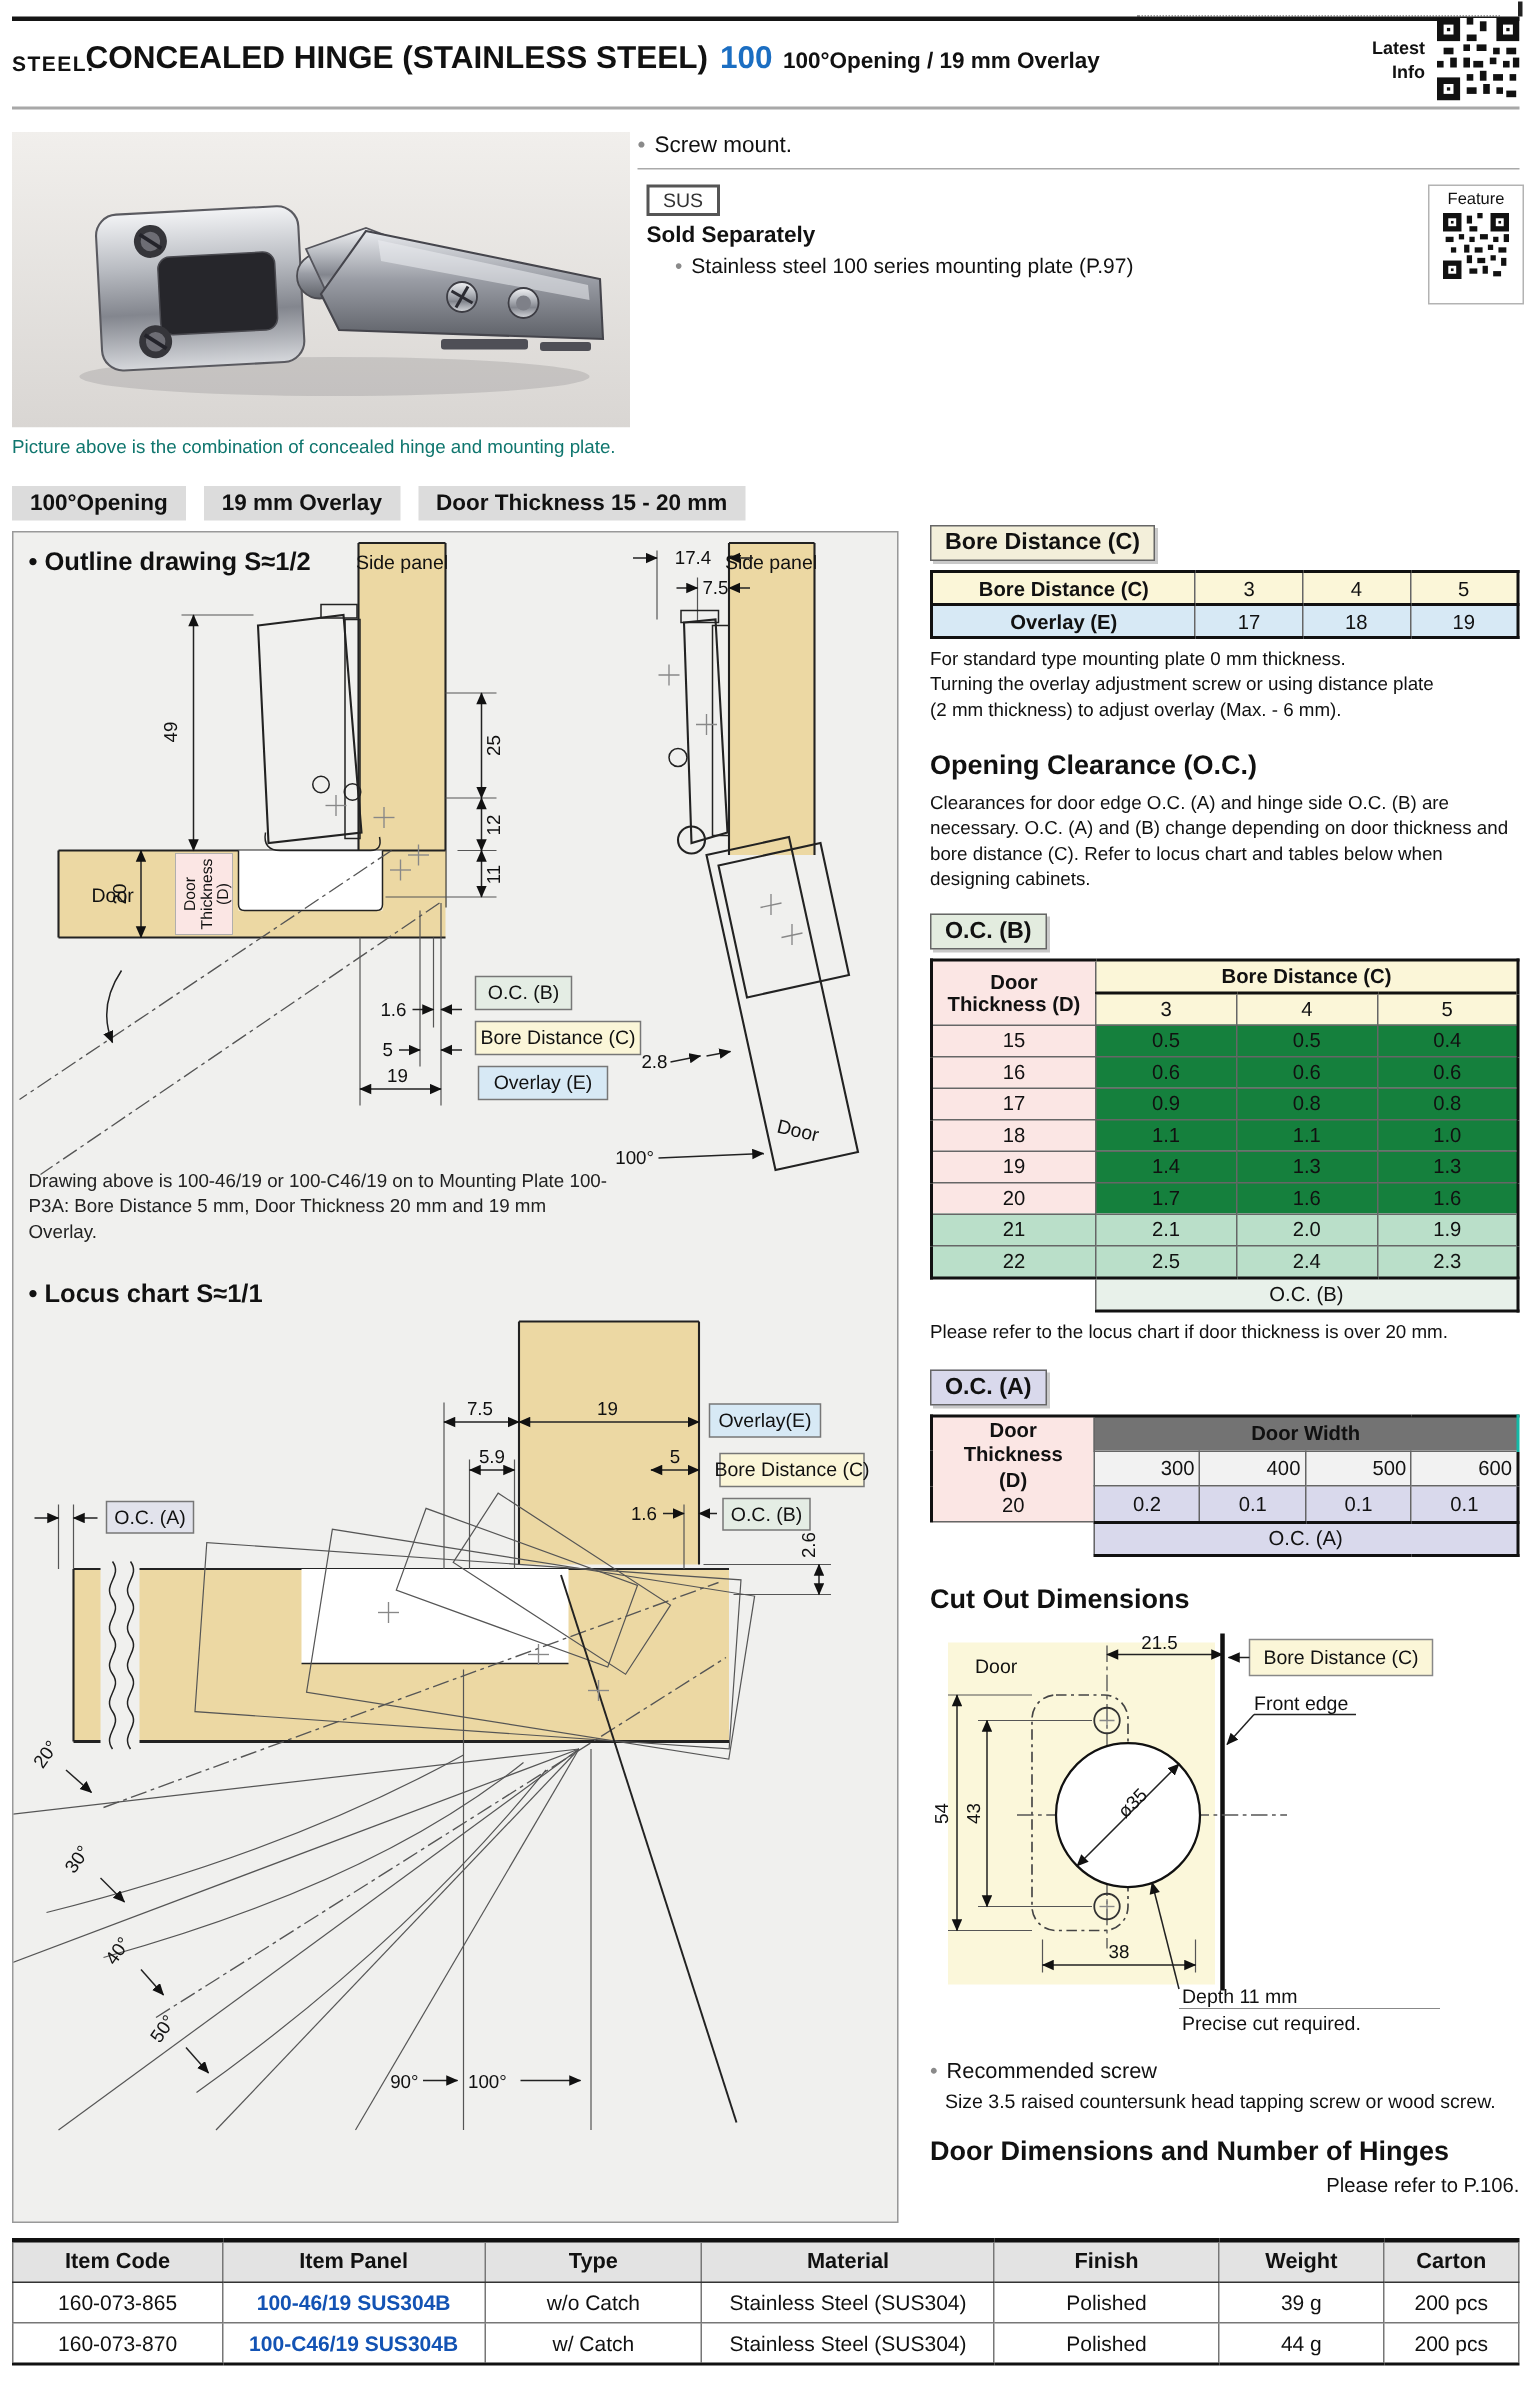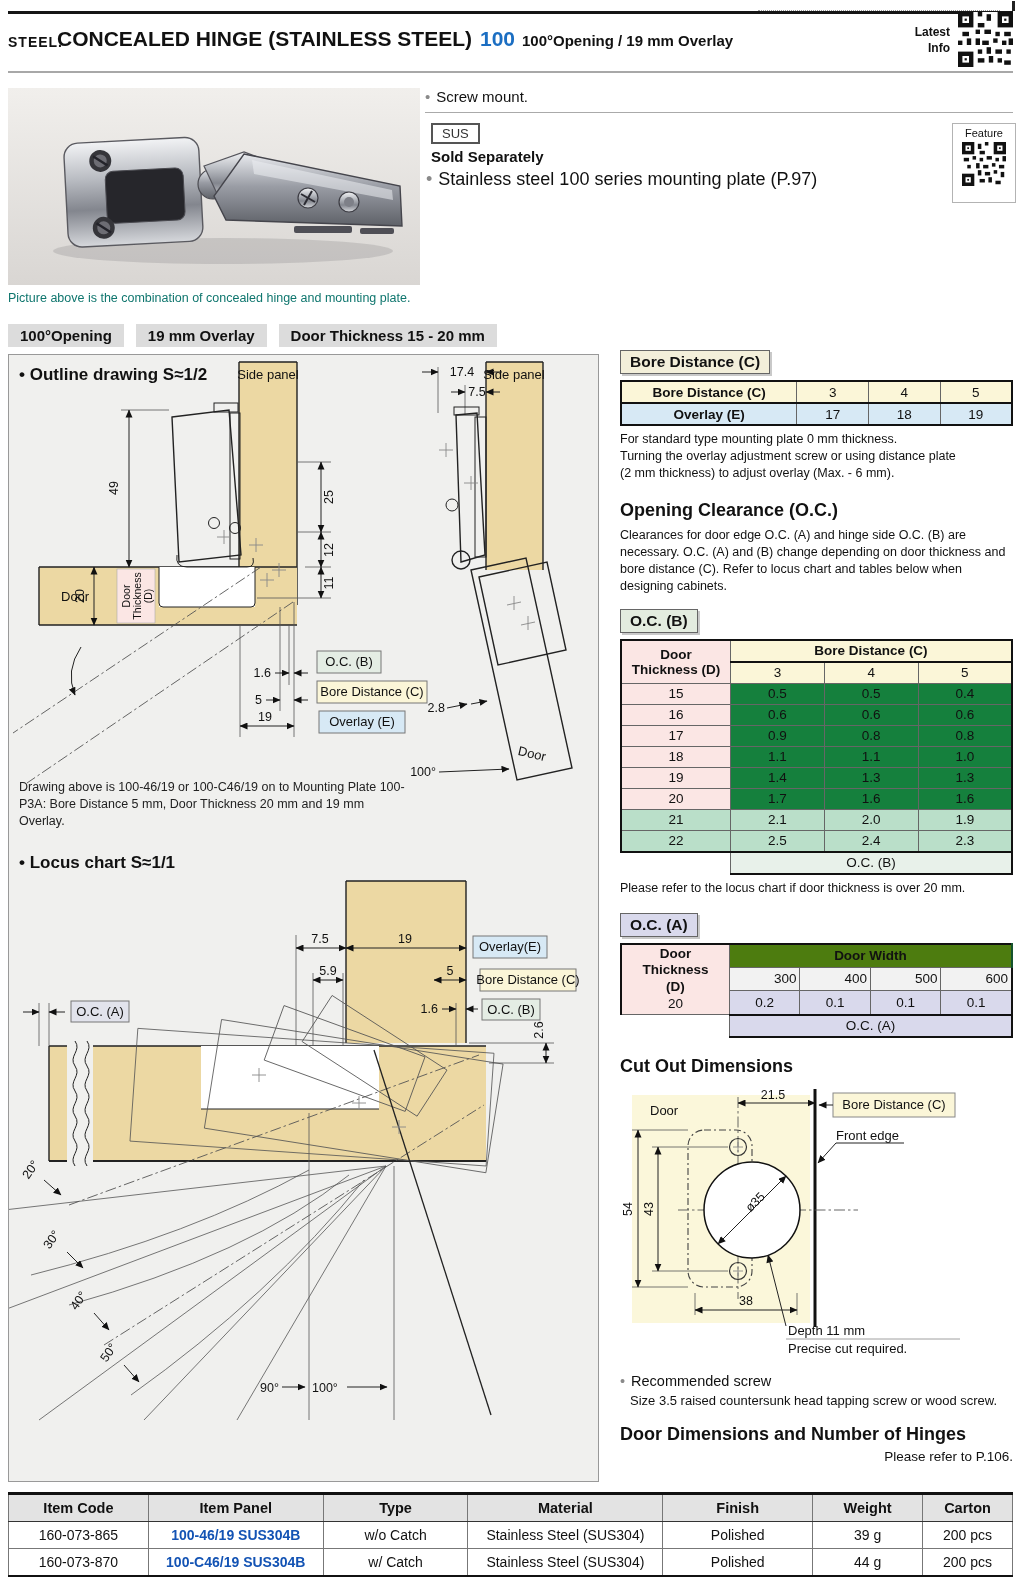--- a/index.html
+++ b/index.html
@@ -17,21 +17,21 @@
   .latest{position:absolute;left:895px;top:25px;width:55px;text-align:right;font-size:12px;font-weight:bold;line-height:1.3;}
   .qr-hdr{position:absolute;left:958px;top:12px;width:55px;height:55px;}
   
   .photo{position:absolute;left:8px;top:88px;width:412px;height:197px;}
   .photo-caption{position:absolute;left:8px;top:291px;font-size:12.5px;color:#0f766e;}
   .screw-line{position:absolute;left:425px;top:88px;font-size:15px;}
   .bullet{color:#8a8a8a;margin-right:6px;}
   .intro-rule{position:absolute;left:425px;top:112px;width:588px;height:1px;background:#aaa;}
   .sus-box{position:absolute;left:431px;top:123px;border:2px solid #555;padding:1px 9px;font-size:13px;color:#333;}
   .sold-sep{position:absolute;left:431px;top:148px;font-size:15px;font-weight:bold;}
-  .sold-item{position:absolute;left:426px;top:169px;font-size:18px;}
+  .sold-item{position:absolute;left:450px;top:169px;font-size:14px;}
   .feature-box{position:absolute;left:952px;top:123px;width:62px;height:78px;border:1px solid #b3b3b3;background:#fff;text-align:center;}
   .feature-label{font-size:11px;margin-top:3px;}
   .feature-box svg{width:44px;height:44px;margin-top:3px;}
   
   .tags{position:absolute;left:8px;top:324px;display:flex;gap:12px;}
   .tag{background:#dcdcdc;padding:3px 12px;font-size:15px;font-weight:bold;}
   
   .panel{position:absolute;left:8px;top:354px;width:589px;height:1126px;background:#f0f0ee;border:1px solid #999;}
   .panel h3{position:absolute;margin:0;font-size:17px;font-weight:bold;z-index:2;}
   .outline-title{left:10px;top:10px;}
@@ -78,21 +78,21 @@
   .ocb tbody td{background:#15803d;}
   .ocb tbody tr.dark td{background:#badfc9;}
   .ocb tbody td.c-pink{background:#fbe6e4;border-left:2px solid #111;}
   .ocb tbody td:last-child,.ocb .lastcol{border-right:2px solid #111;}
   .ocb tbody tr:last-child td{border-bottom:2px solid #111;}
   .ocb tfoot td.blank{border:none;background:transparent;}
   .ocb tfoot td.fbar{background:#e8f1ea;border-bottom:2px solid #111;border-right:2px solid #111;}
   table.oca{margin-top:6px;}
   .oca .c-pinkh{background:#fbe6e4;border-left:2px solid #111;font-weight:bold;font-size:13.5px;line-height:1.25;}
   .oca .c-pinkh .norm{font-weight:normal;}
-  .oca th.grayh{background:#4d7c0f;border-top:2px solid #111;border-right:2px solid #14532d;}
+  .oca th.grayh{background:#737373;border-top:2px solid #111;border-right:2px solid #14b8a6;}
   .oca td.wcell{background:#f2f2f2;padding-left:44px;}
   .oca td.lav{background:#d9d9ec;}
   .oca td:last-child{border-right:2px solid #111;}
   .oca tr.vals td{border-bottom:2px solid #111;}
   .oca tfoot td.blank{border:none;background:transparent;}
   .oca tfoot td.fbar{background:#d9d9ec;border-bottom:2px solid #111;border-right:2px solid #111;}
   .cut-svg{margin-top:4px;width:393px;height:282px;display:block;}
   .screw-t{font-size:14.5px;margin-top:8px;}
   .screw-b{font-size:13px;margin:4px 0 0 10px;}
   .ddh{font-size:18px;font-weight:bold;margin:16px 0 4px 0;}

